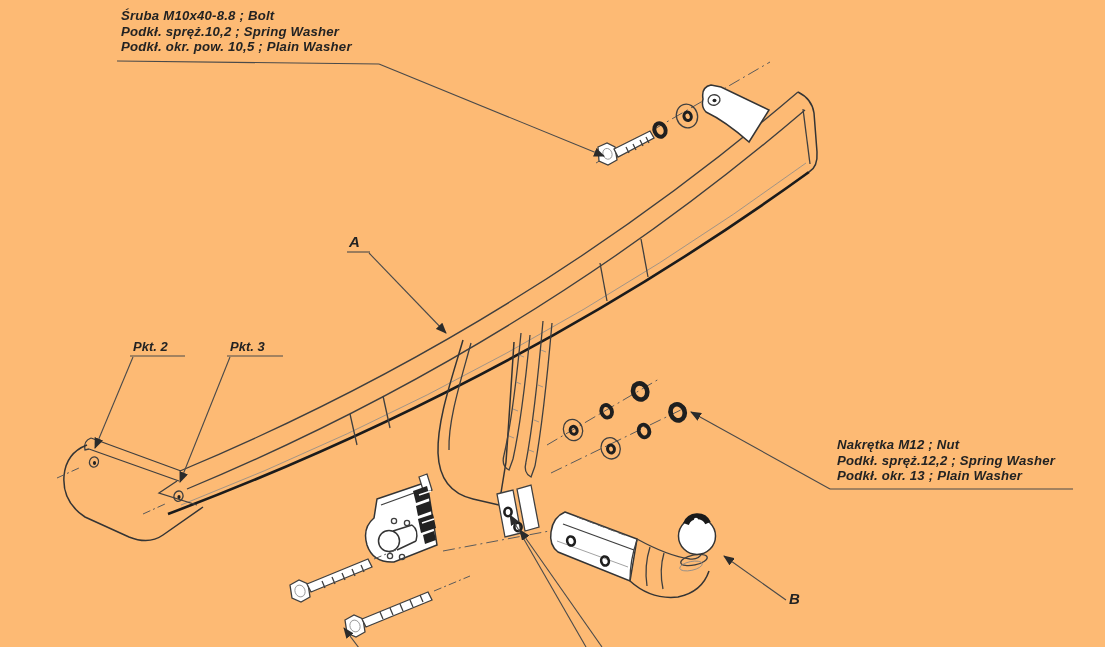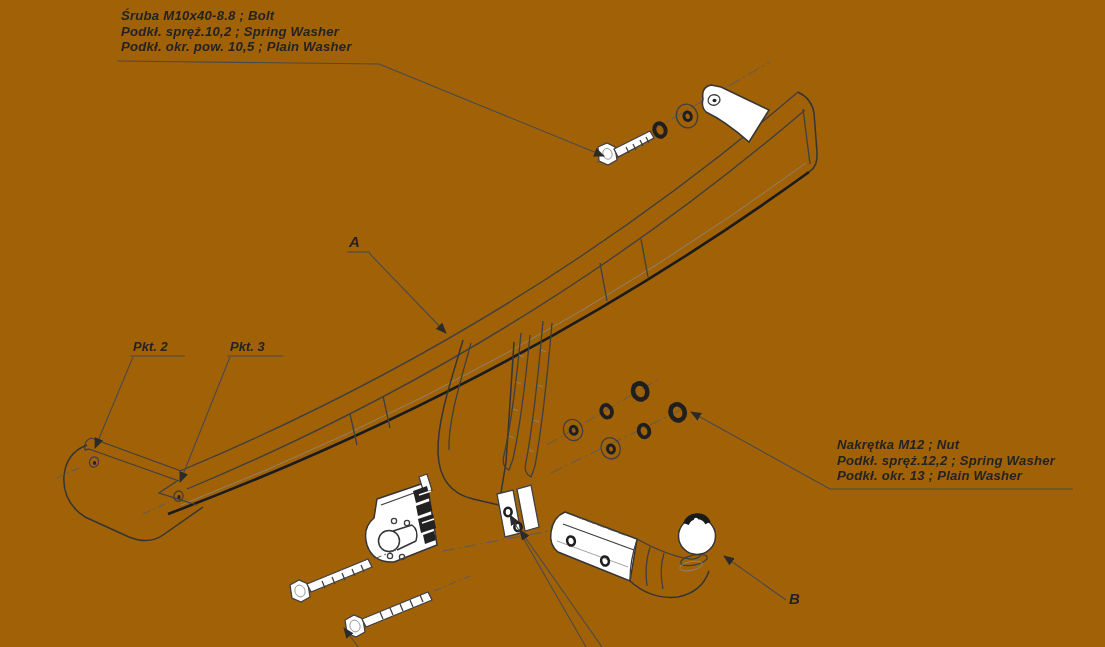--- a/index.html
+++ b/index.html
@@ -1,17 +1,17 @@
 <!DOCTYPE html>
 <html><head>
 <meta charset="utf-8">
 <style>
   html,body{margin:0;padding:0;background:#e9e9e9;}
   .stage{
-    position:relative;width:1105px;height:647px;background:#a16207;
+    position:relative;width:1105px;height:647px;background:#fdba74;
     font-family:"Liberation Sans", sans-serif;overflow:hidden;
   }
   svg{display:block}
   text{
     font-family:"Liberation Sans", sans-serif;
     font-style:italic;font-weight:700;fill:#232323;
   }
   .note{font-size:13.2px;letter-spacing:.2px}
   .pkt{font-size:13px}
   .big{font-size:15px}

